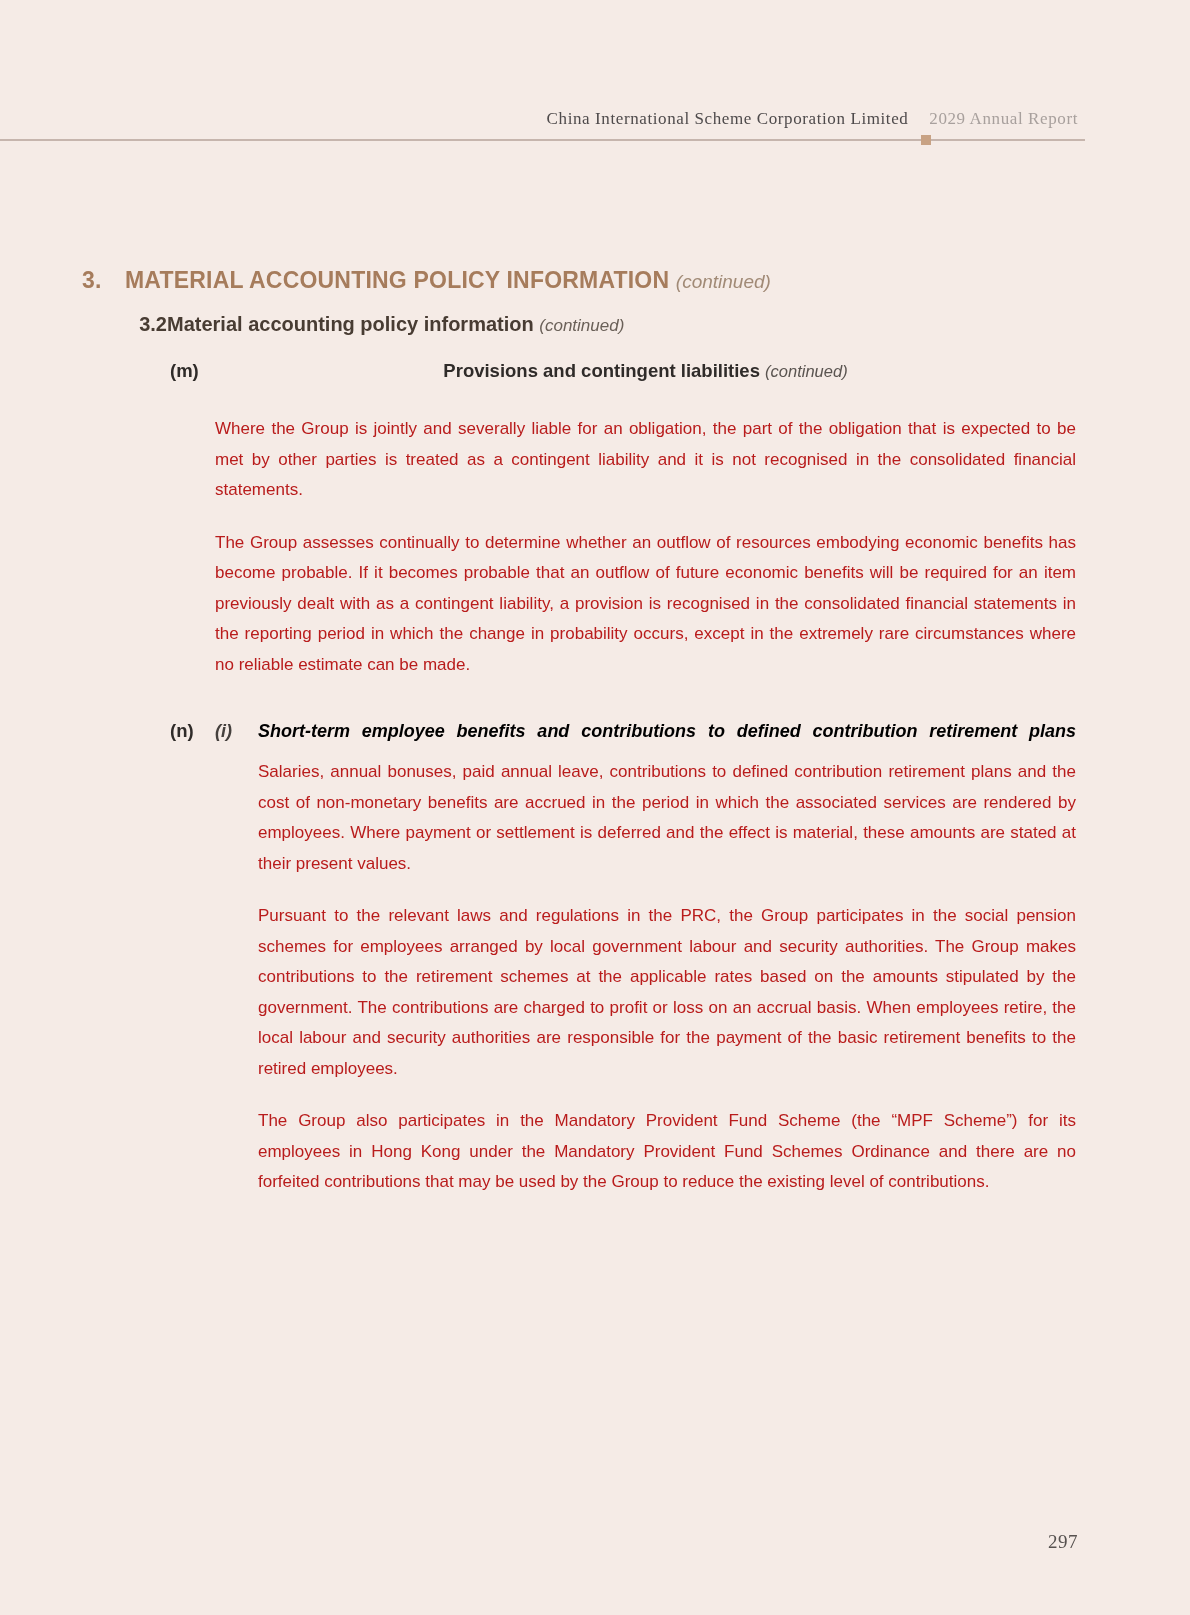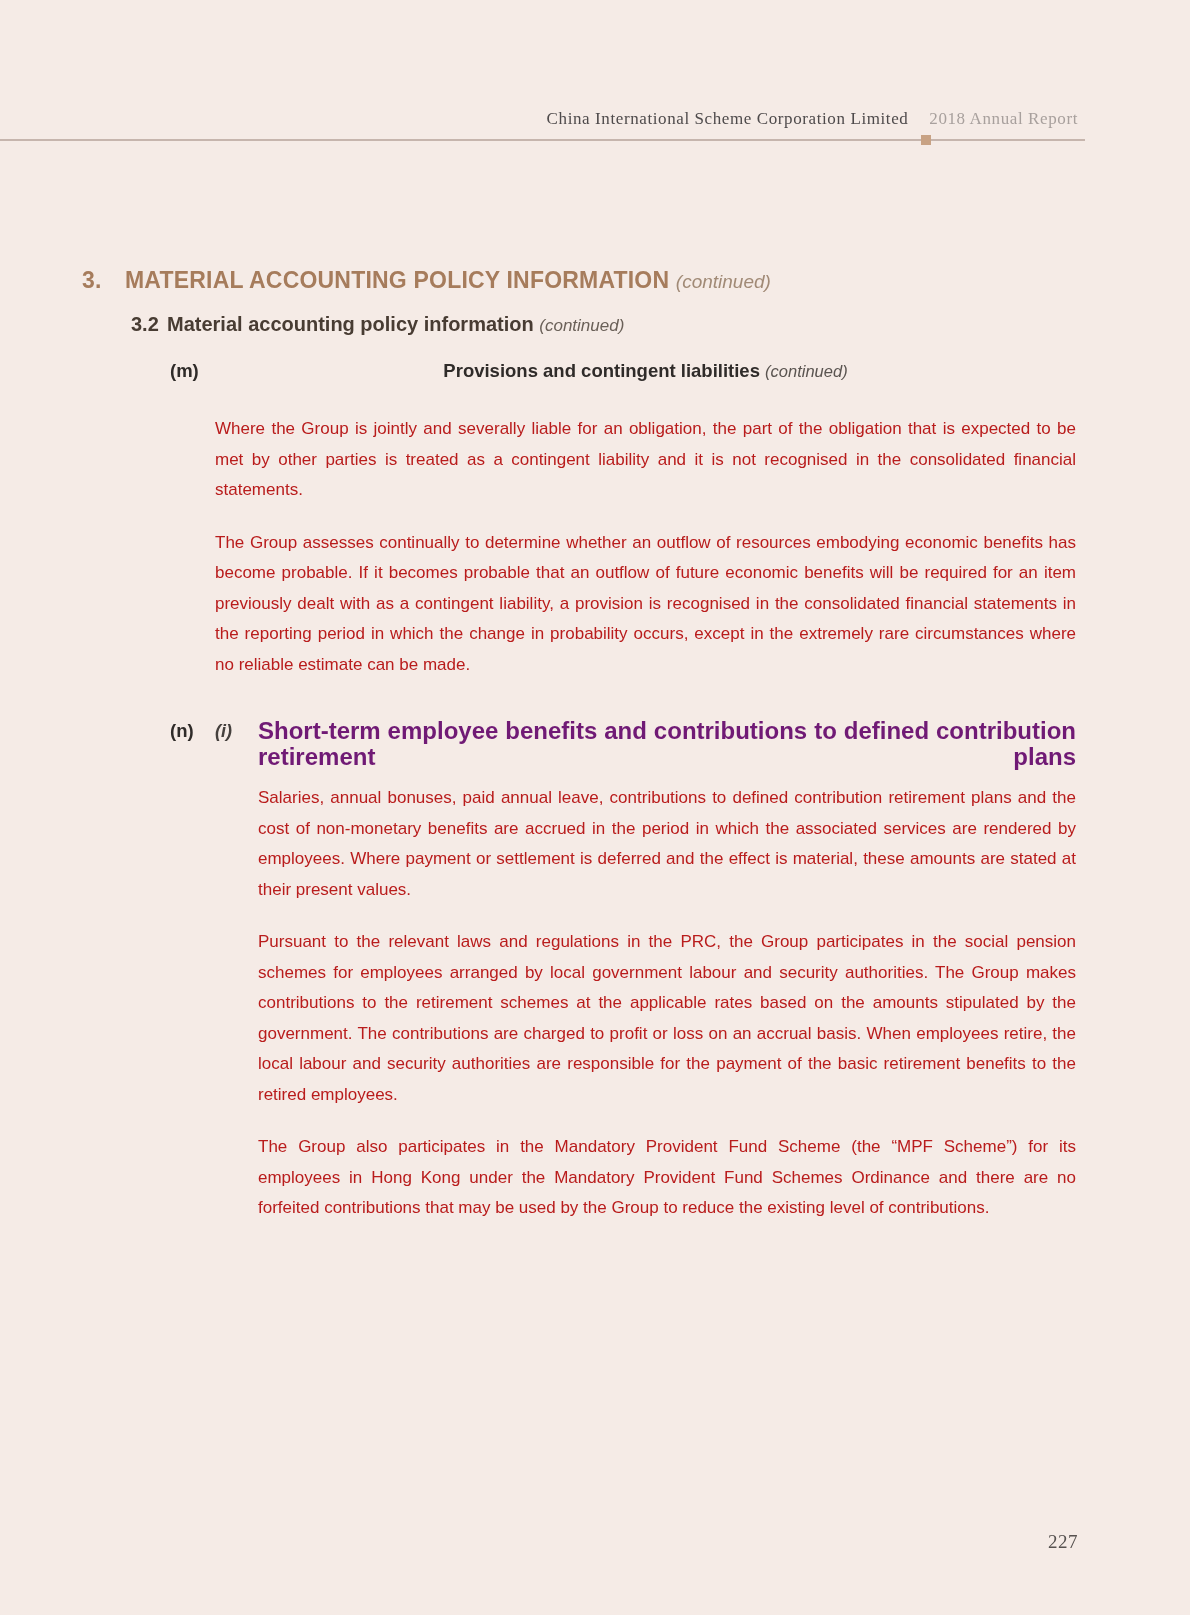--- a/index.html
+++ b/index.html
@@ -62,20 +62,21 @@
   }
 
   
   .h2row {
     display: flex;
     margin: 13px 0 0 131px;
     font-weight: bold;
     font-size: 20px;
     line-height: 28px;
     color: #483c33;
+    text-align: right;
   }
   .h2num { flex: none; width: 36px; }
   .h2cont {
     font-weight: normal;
     font-style: italic;
     font-size: 17px;
     color: #6a6058;
   }
 
   
@@ -115,23 +116,24 @@
     font-weight: bold;
     font-style: italic;
     font-size: 18px;
     line-height: 26px;
     color: #45403d;
   }
   .sub-body { width: 818px; }
   .h4 {
     margin: 0 0 13px;
     font-weight: bold;
-    font-size: 24px;
-    line-height: 26px;
-    color: #701a75;
+    font-style: italic;
+    font-size: 18px;
+    line-height: 26px;
+    color: #000000;
     text-align: justify;
     text-align-last: justify;
   }
 
   
   p.body {
     margin: 0 0 22px;
     font-size: 17px;
     line-height: 30.5px;
     color: #b91c1c;
@@ -151,21 +153,21 @@
   }
 </style>
 </head>
 <body>
 
 <div class="page">
 
   <header>
     <div class="hdr-text">
       <span class="hdr-company">China International Scheme Corporation Limited</span>
-      <span class="hdr-report">2018 Annual Report</span>
+      <span class="hdr-report">2029 Annual Report</span>
     </div>
     <div class="hdr-rule">
       <span class="hdr-square"></span>
     </div>
   </header>
 
   <main>
 
     <div class="h1row">
       <span class="h1num">3.</span>
@@ -198,15 +200,15 @@
             <p class="body">Salaries, annual bonuses, paid annual leave, contributions to defined contribution retirement plans and the cost of non-monetary benefits are accrued in the period in which the associated services are rendered by employees. Where payment or settlement is deferred and the effect is material, these amounts are stated at their present values.</p>
             <p class="body">Pursuant to the relevant laws and regulations in the PRC, the Group participates in the social pension schemes for employees arranged by local government labour and security authorities. The Group makes contributions to the retirement schemes at the applicable rates based on the amounts stipulated by the government. The contributions are charged to profit or loss on an accrual basis. When employees retire, the local labour and security authorities are responsible for the payment of the basic retirement benefits to the retired employees.</p>
             <p class="body last">The Group also participates in the Mandatory Provident Fund Scheme (the “MPF Scheme”) for its employees in Hong Kong under the Mandatory Provident Fund Schemes Ordinance and there are no forfeited contributions that may be used by the Group to reduce the existing level of contributions.</p>
           </div>
         </div>
       </div>
     </div>
 
   </main>
 
-  <span class="pageno">227</span>
+  <span class="pageno">297</span>
 
 </div>
 
 </body></html>

